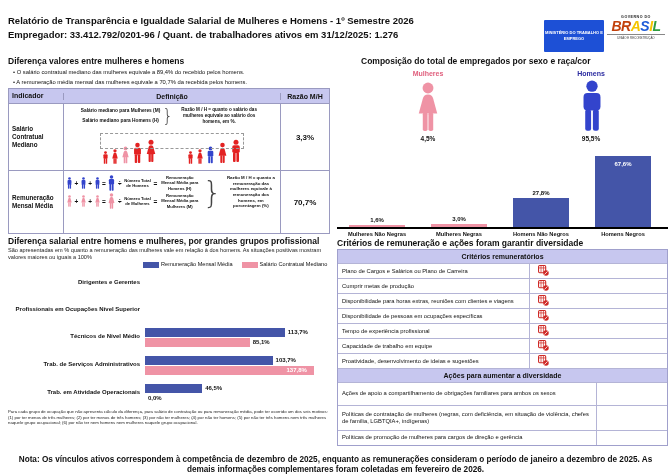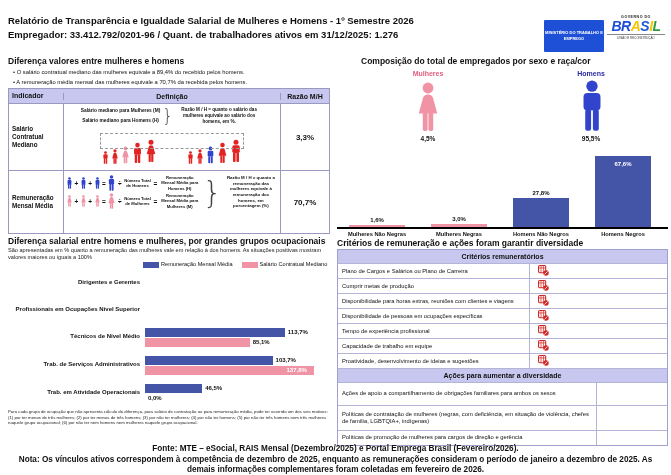--- a/index.html
+++ b/index.html
@@ -96,21 +96,21 @@
 
 <div class="page">
 
   <div class="abs hdr-title">Relatório de Transparência e Igualdade Salarial de Mulheres e Homens - 1º Semestre 2026</div>
   <div class="abs hdr-sub">Empregador: 33.412.792/0201-96 / Quant. de trabalhadores ativos em 31/12/2025: 1.276</div>
   <div class="abs mte-logo">
     <span>MINISTÉRIO DO TRABALHO E EMPREGO</span>
   </div>
   <div class="abs gov-logo">
     <div class="gov-top">GOVERNO DO</div>
-    <div class="gov-name"><span style="color:#1d4ed8">BR</span><span style="color:#f5c500">A</span><span style="color:#1f5bd8">S</span><span style="color:#f5c500">I</span><span style="color:#2e9e41">L</span></div>
+    <div class="gov-name"><span style="color:#c2410c">BR</span><span style="color:#f5c500">A</span><span style="color:#1f5bd8">S</span><span style="color:#f5c500">I</span><span style="color:#2e9e41">L</span></div>
     <div class="gov-tag">UNIÃO E RECONSTRUÇÃO</div>
   </div>
 
   <div class="abs s1-title">Diferença valores entre mulheres e homens</div>
   <div class="abs s1-bullets">
     <div>• <span>O salário contratual mediano das mulheres equivale a 89,4% do recebido pelos homens.</span></div>
     <div>• <span>A remuneração média mensal das mulheres equivale a 70,7% da recebida pelos homens.</span></div>
   </div>
 
   <div class="abs gap-table">
@@ -308,21 +308,21 @@
             </div>
           </div>
           <span class="brace big">}</span>
           <div class="fm-note">Razão M / H = quanto a remuneração das mulheres equivale à remuneração dos homens, em porcentagem (%)</div>
         </div>
       </div>
       <div class="c-ratio">70,7%</div>
     </div>
   </div>
 
-  <div class="abs s2-title">Diferença salarial entre homens e mulheres, por grandes grupos ocupacionais</div>
+  <div class="abs s2-title">Diferença salarial entre homens e mulheres, por grandes grupos profissional</div>
   <div class="abs s2-sub">São apresentadas em % quanto a remuneração das mulheres vale em relação à dos homens. As situações positivas mostram valores maiores ou iguais a 100%</div>
   <div class="abs legend">
     <span><span class="sw" style="background:#4455a8"></span><span>Remuneração Mensal Média</span></span>
     <span><span class="sw" style="background:#ef93a5"></span><span>Salário Contratual Mediano</span></span>
   </div>
 
   <div class="occ-row" style="top:270px">
     <div class="occ-label">Dirigentes e Gerentes</div>
     <div class="occ-bars"></div>
   </div>
@@ -523,16 +523,15 @@
     <div class="crow" style="height:24px">
       <div class="ctext2">Políticas de contratação de mulheres (negras, com deficiência, em situação de violência, chefes de família, LGBTQIA+, indígenas)</div>
       <div class="cempty"></div>
     </div>
     <div class="crow" style="height:14px">
       <div class="ctext2">Políticas de promoção de mulheres para cargos de direção e gerência</div>
       <div class="cempty"></div>
     </div>
   </div>
 
-  <div class="abs foot-src">Fonte: MTE – eSocial, RAIS Mensal (Dezembro/2025) e Portal Emprega Brasil (Fevereiro/2026).</div>
   <div class="abs foot-note">Nota: Os vínculos ativos correspondem à competência de dezembro de 2025, enquanto as remunerações consideram o período de janeiro a dezembro de 2025. As demais informações complementares foram coletadas em fevereiro de 2026.</div>
 
 </div>
 
 </body></html>

